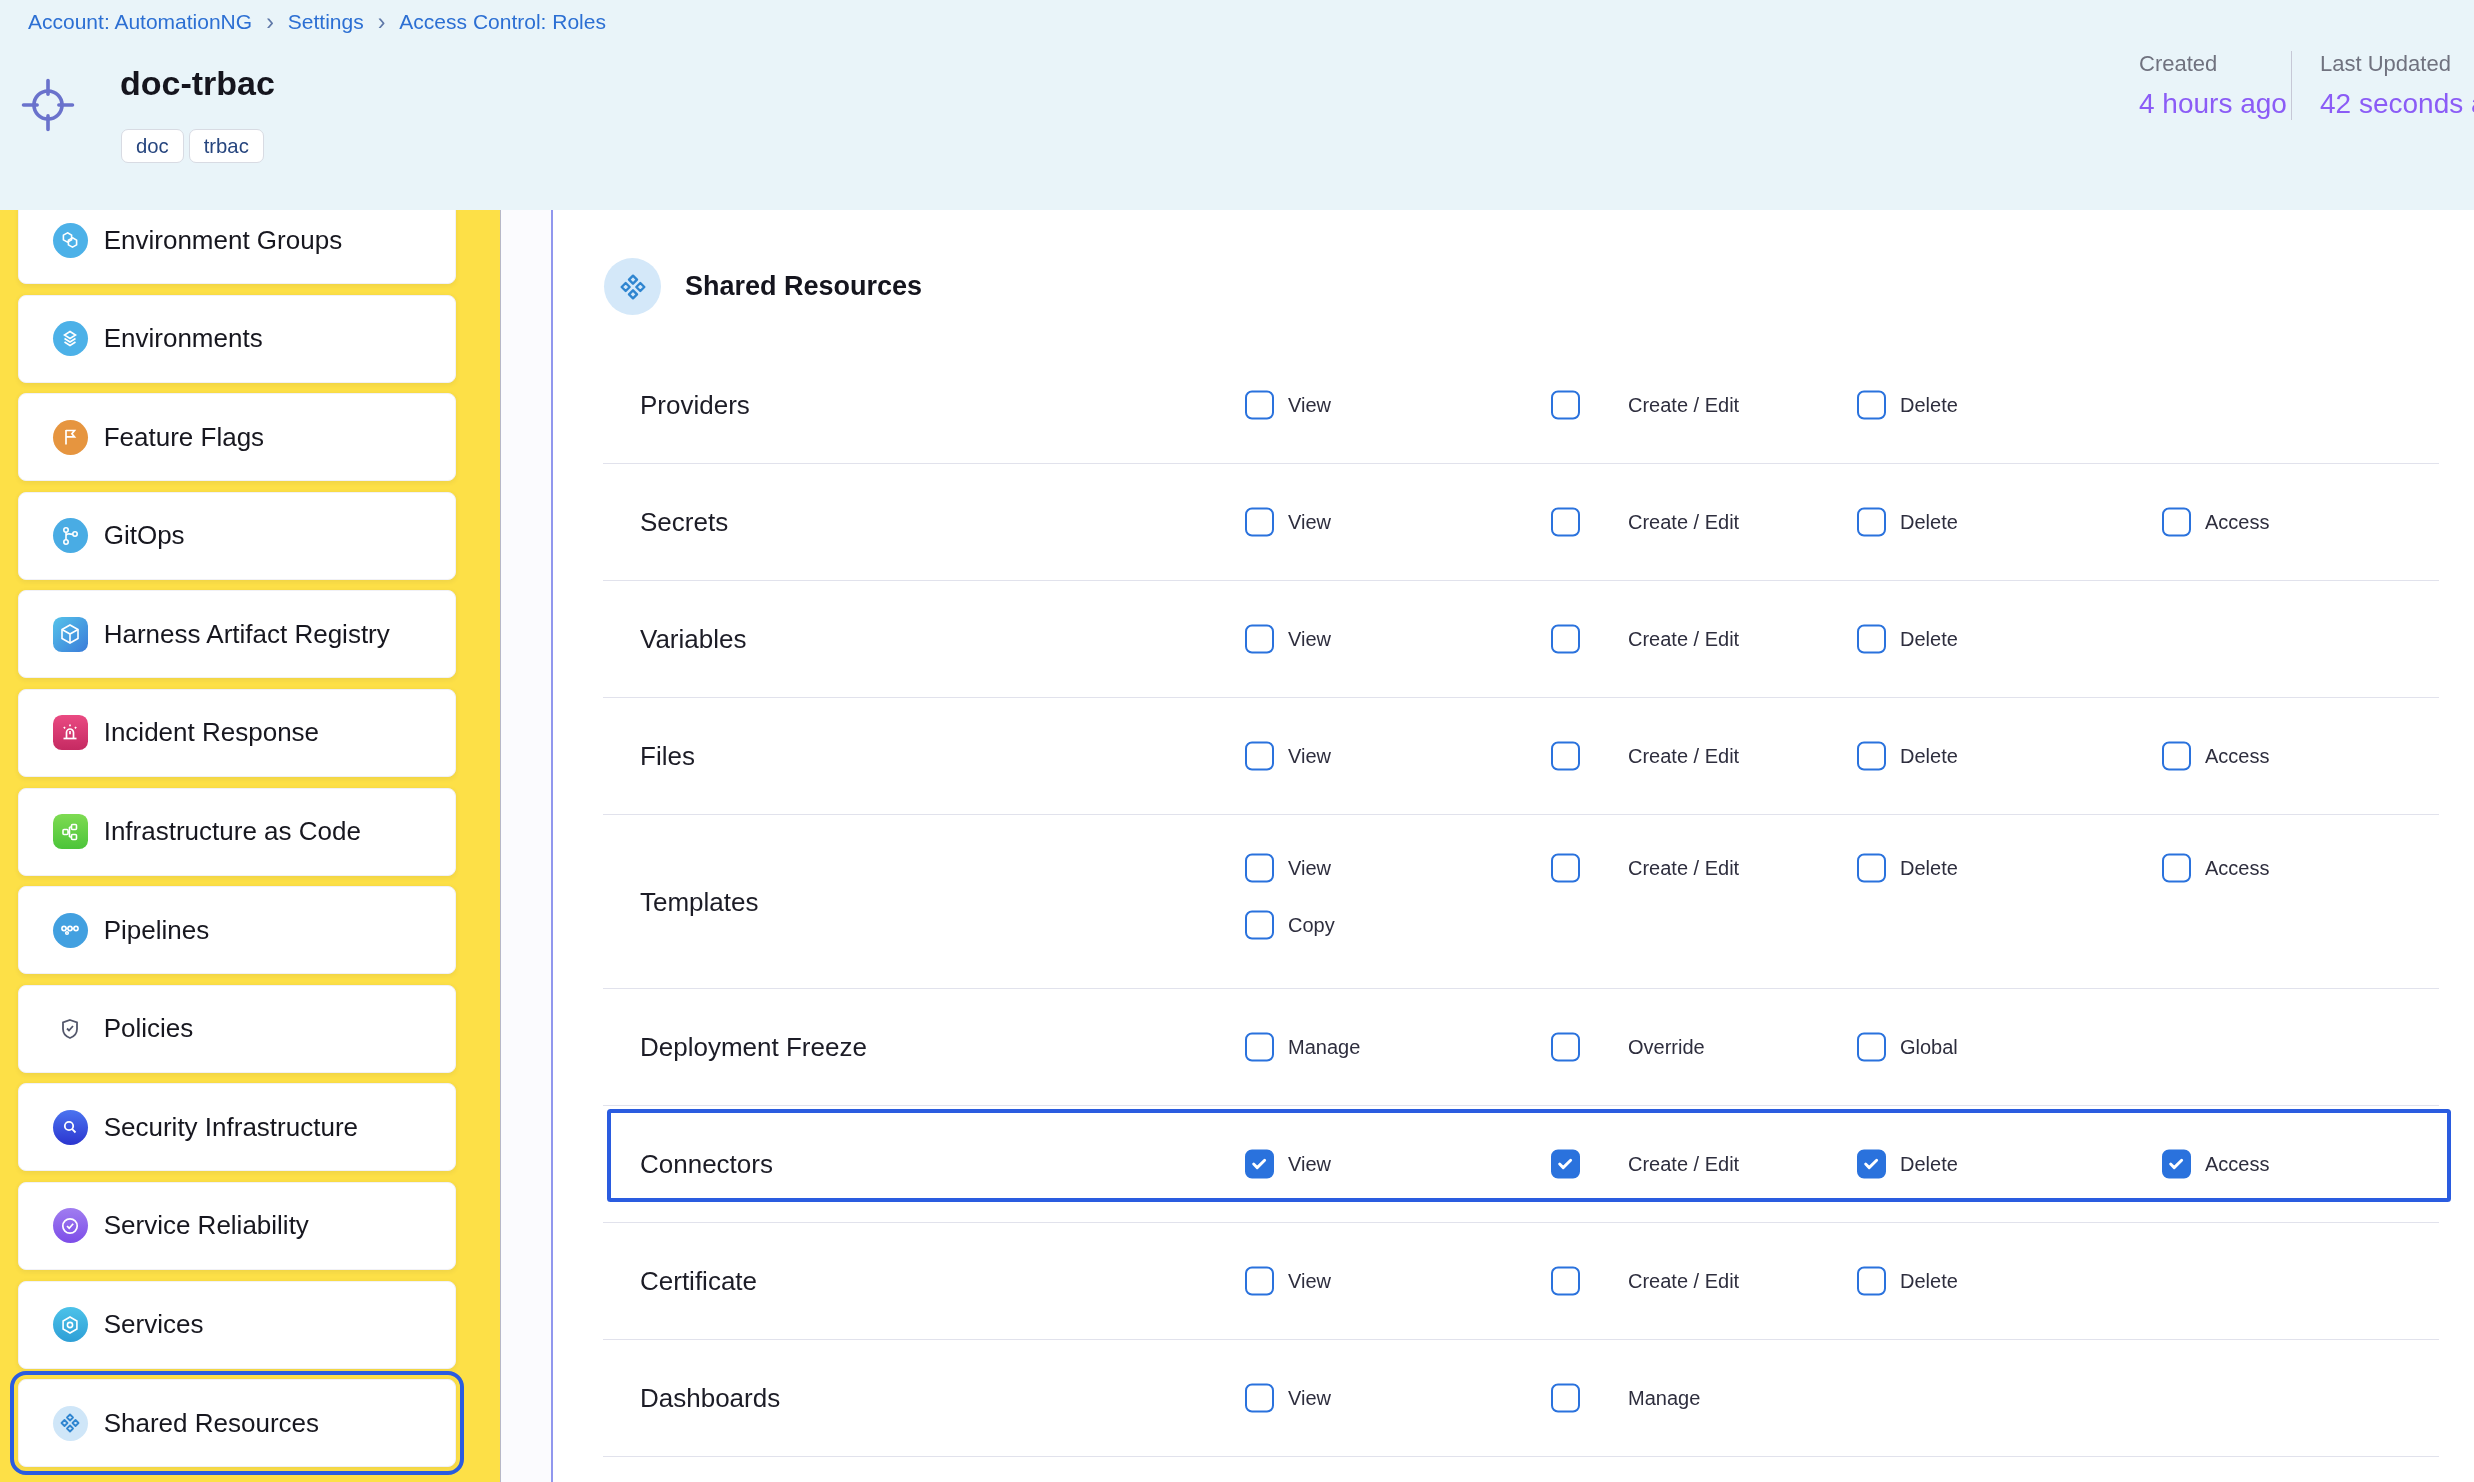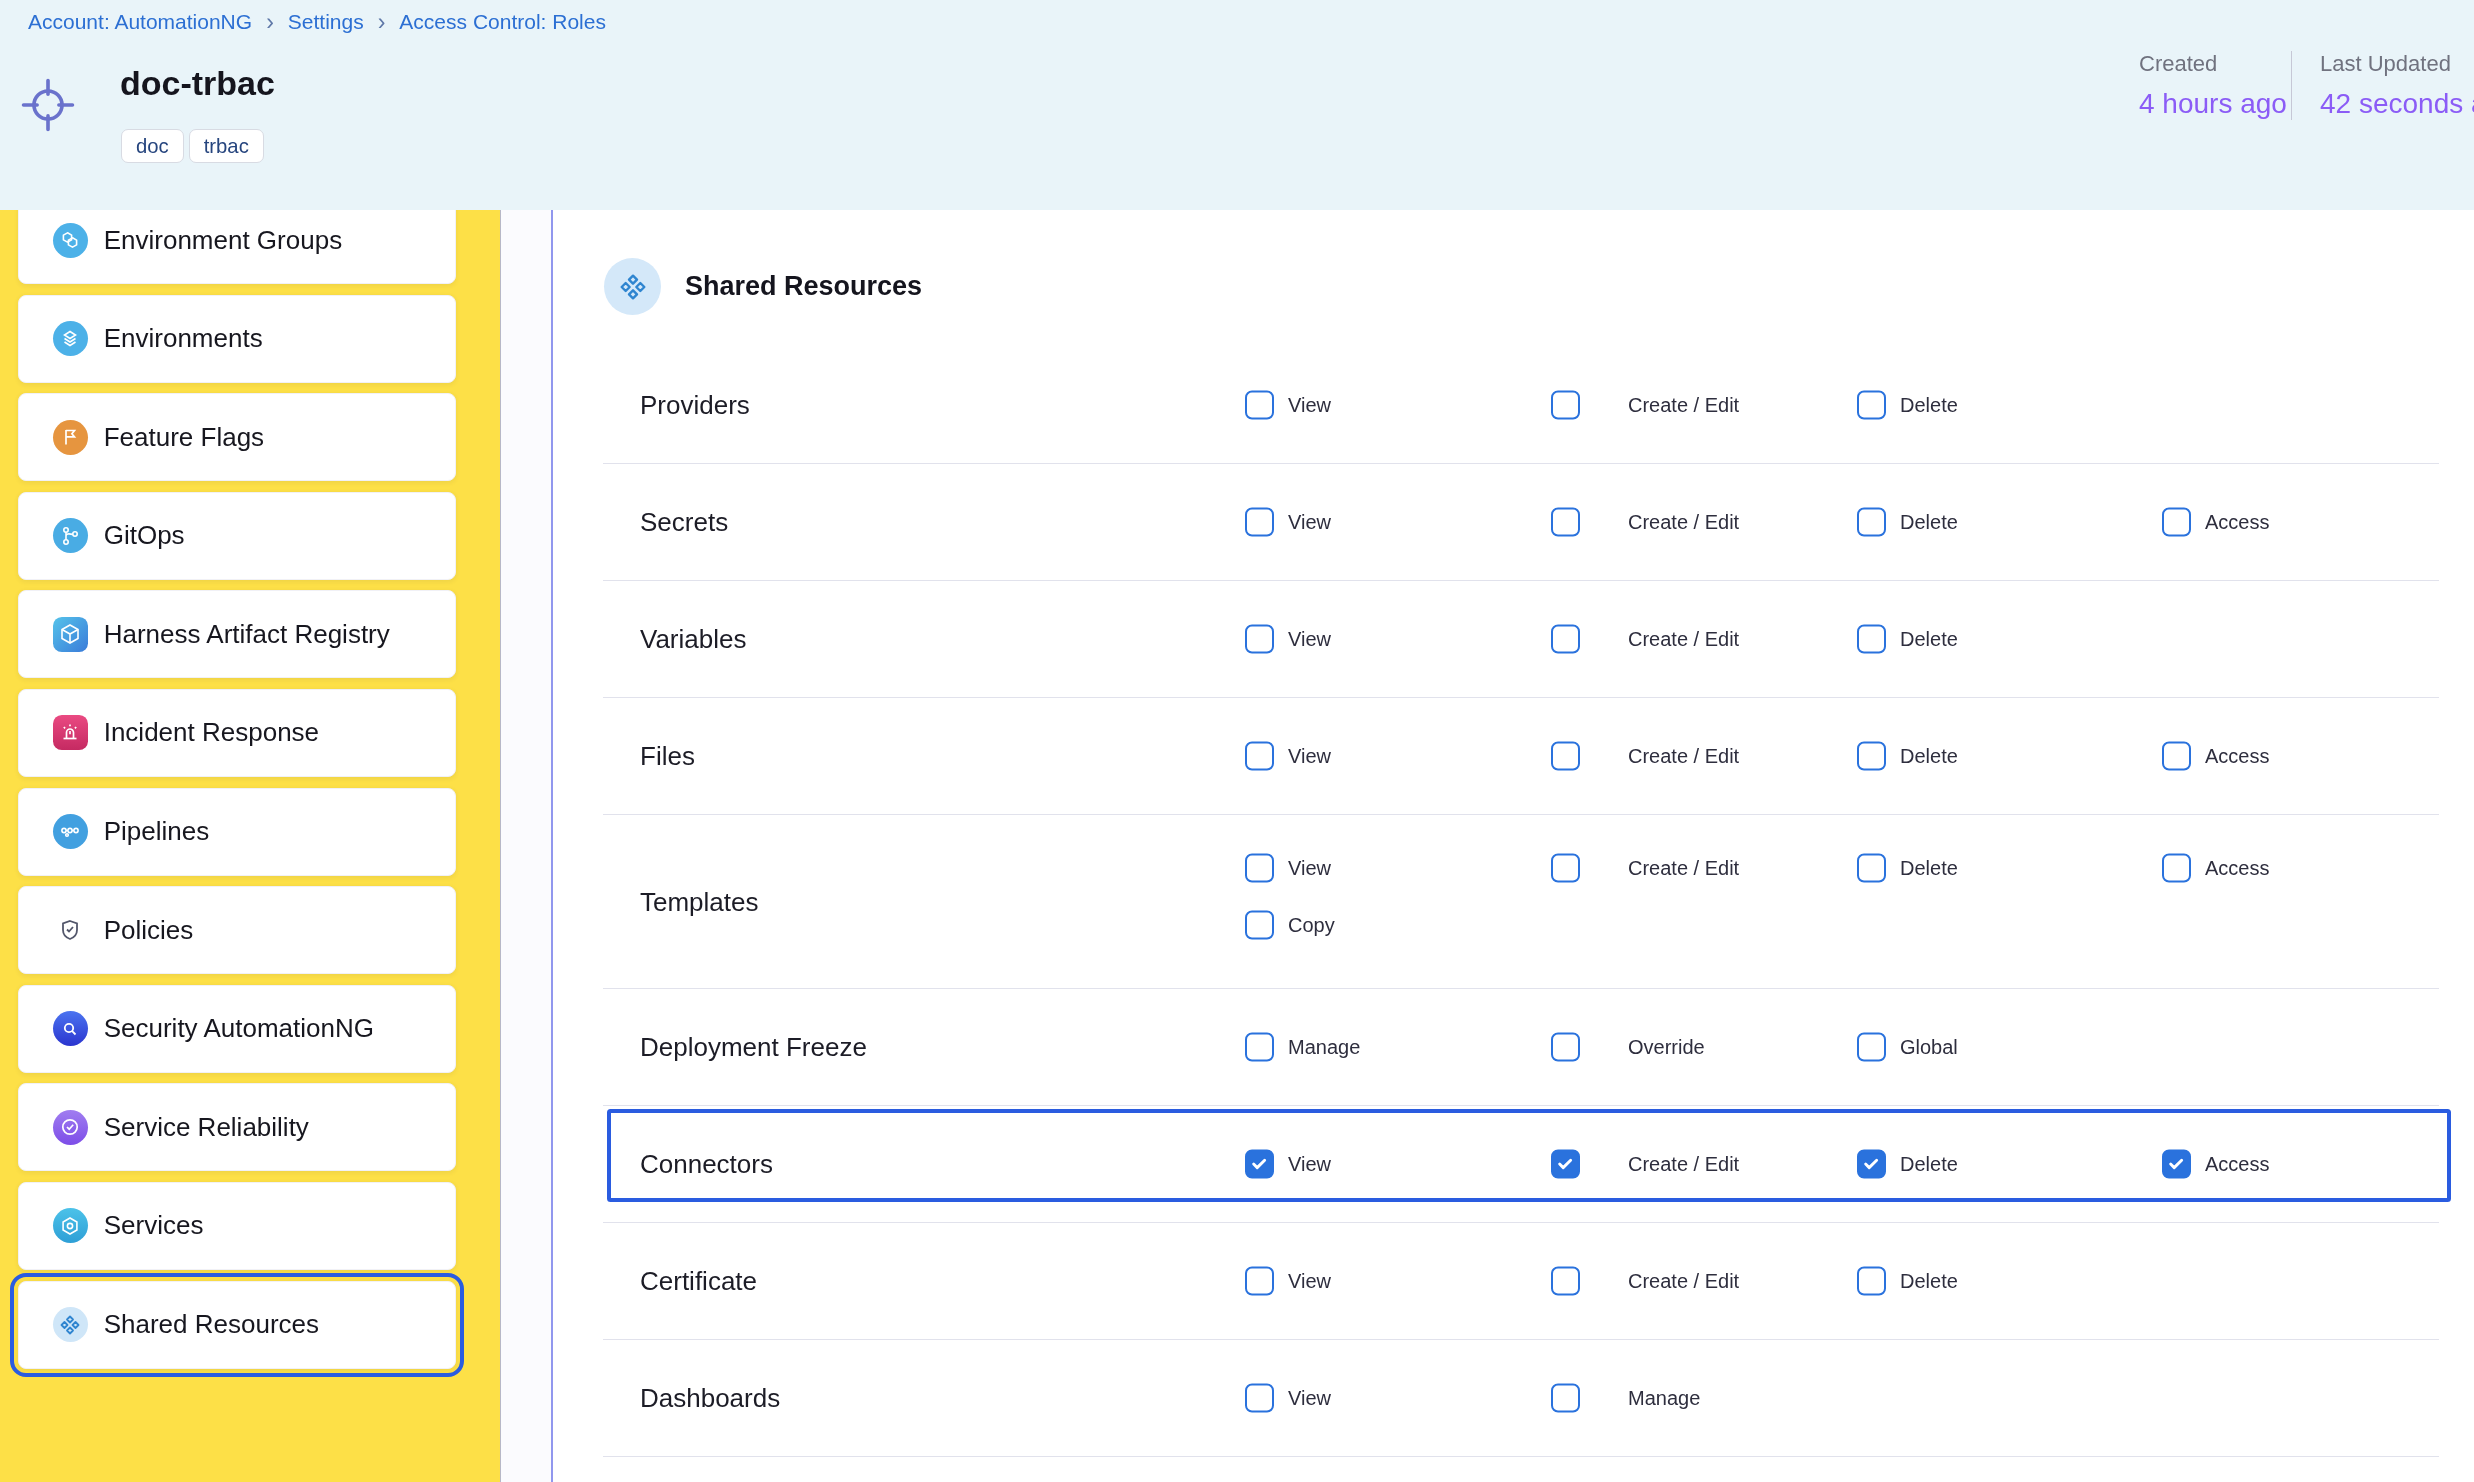--- a/index.html
+++ b/index.html
@@ -171,20 +171,31 @@
           <svg viewBox="0 0 24 24" fill="none" stroke="#fff" stroke-width="1.7">
             <path d="M8.5 17 v-5.5 a3.5 3.5 0 0 1 7 0 V17"></path>
             <path d="M5.5 17.5 h13"></path>
             <path d="M12 10 v3.2"></path>
             <path d="M12 3.5 v1.8 M5.8 6 l1.3 1.3 M18.2 6 l-1.3 1.3"></path>
           </svg>
         </span>
         <span class="side-label">Incident Response</span>
       </div>
       <div class="side-item">
+        <span class="s-icon ic-infrastructure-as-code">
+          <svg viewBox="0 0 24 24" fill="none" stroke="#fff" stroke-width="1.6">
+            <rect x="13.5" y="4.5" width="5" height="5" rx="1"></rect>
+            <rect x="13.5" y="14.5" width="5" height="5" rx="1"></rect>
+            <rect x="5" y="9.5" width="5" height="5" rx="1"></rect>
+            <path d="M10 12 h1.5 M11.5 7 h2 M11.5 17 h2 M11.5 7 v10"></path>
+          </svg>
+        </span>
+        <span class="side-label">Infrastructure as Code</span>
+      </div>
+      <div class="side-item">
         <span class="s-icon ic-pipelines">
           <svg viewBox="0 0 24 24" fill="none" stroke="#fff" stroke-width="1.6">
             <circle cx="6" cy="10.5" r="2.1"></circle>
             <circle cx="12" cy="10.5" r="2.1"></circle>
             <circle cx="18" cy="10.5" r="2.1"></circle>
             <path d="M8.1 10.5 h1.8 M14.1 10.5 h1.8"></path>
             <circle cx="9" cy="15" r="1.3"></circle>
           </svg>
         </span>
         <span class="side-label">Pipelines</span>
@@ -198,21 +209,21 @@
         </span>
         <span class="side-label">Policies</span>
       </div>
       <div class="side-item">
         <span class="s-icon ic-security-orchestration">
           <svg viewBox="0 0 24 24" fill="none" stroke="#fff" stroke-width="1.8">
             <circle cx="11" cy="11" r="4.2"></circle>
             <path d="M14.2 14.2 17.5 17.5"></path>
           </svg>
         </span>
-        <span class="side-label">Security AutomationNG</span>
+        <span class="side-label">Security Infrastructure</span>
       </div>
       <div class="side-item">
         <span class="s-icon ic-service-reliability">
           <svg viewBox="0 0 24 24" fill="none" stroke="#fff" stroke-width="1.7">
             <circle cx="12" cy="12" r="7.2"></circle>
             <path d="M9 12 l2.2 2.2 4-4.5"></path>
           </svg>
         </span>
         <span class="side-label">Service Reliability</span>
       </div>

